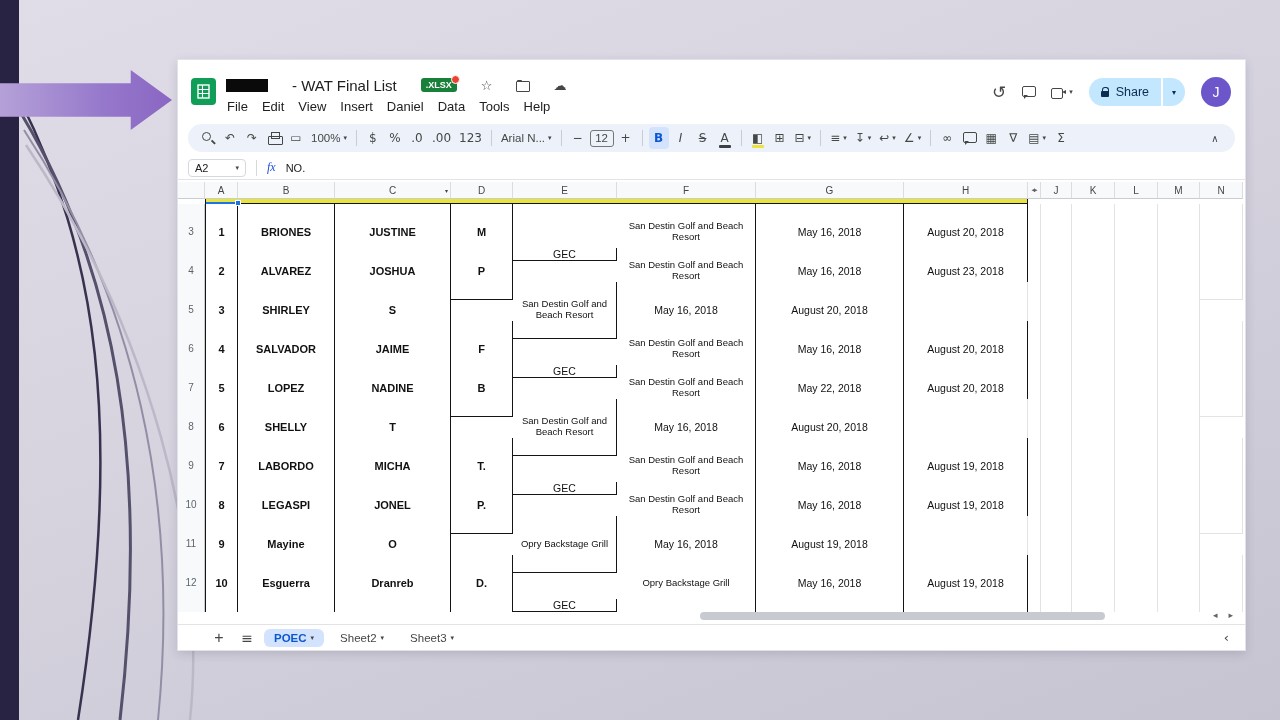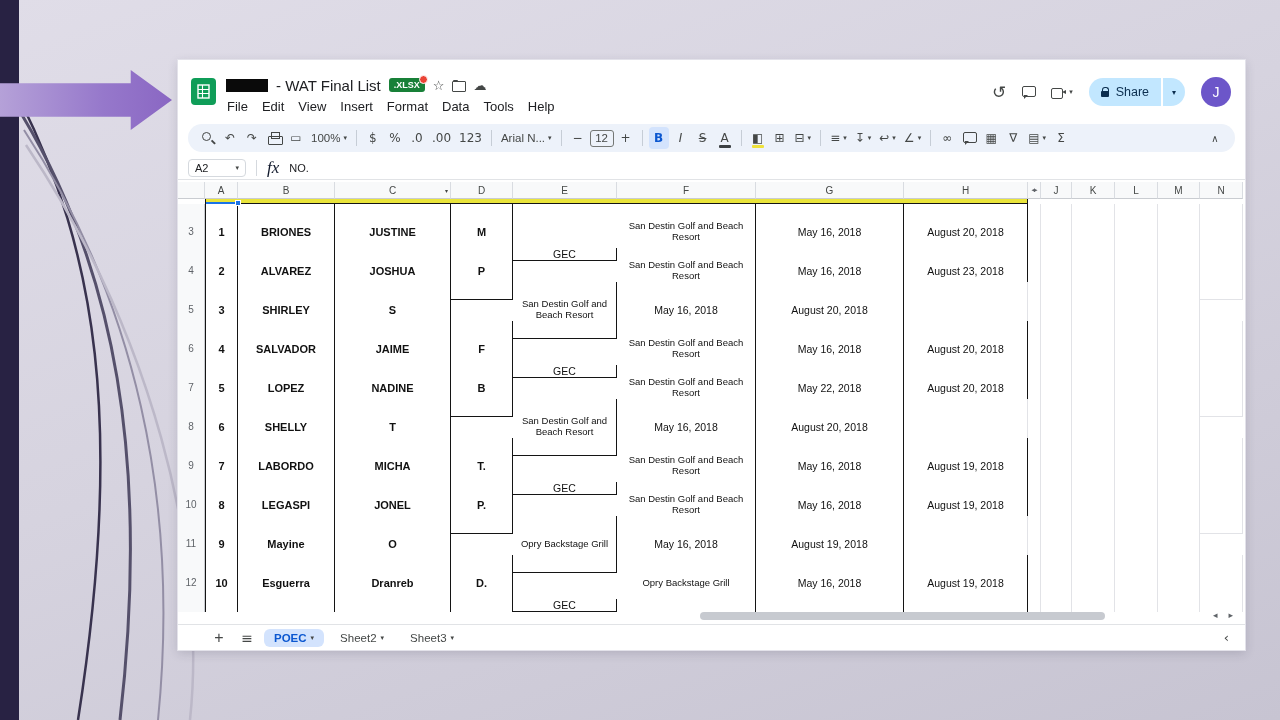--- a/index.html
+++ b/index.html
@@ -14,21 +14,21 @@
   .swoosh{position:absolute;left:0;top:0;pointer-events:none;}
   .deco-arrow{position:absolute;left:0;top:70px;width:172px;height:60px;
     background:linear-gradient(90deg,#b5a1d8 0%,#9678cb 60%,#8a67c3 100%);
     clip-path:polygon(0 22%,76% 22%,76% 0,100% 50%,76% 100%,76% 78%,0 78%);}
   
   .sheet-window{position:absolute;left:178px;top:60px;width:1067px;height:590px;background:#fff;
     box-shadow:0 0 0 1px #e3e2ea,0 3px 10px rgba(40,40,60,.18);}
   
   .logo{position:absolute;left:13px;top:18px;width:25px;height:27px;background:#0f9d58;border-radius:4px;
     display:flex;align-items:center;justify-content:center;}
-  .title-row{position:absolute;left:48px;top:15px;height:20px;display:flex;align-items:center;gap:8px;}
+  .title-row{position:absolute;left:48px;top:15px;height:20px;display:flex;align-items:center;gap:24px;}
   .redact{width:42px;height:13px;background:#0a0a0a;}
   .title-text{font-size:15px;color:#202124;white-space:nowrap;}
   .badge{background:#188038;color:#fff;font-size:9px;font-weight:bold;padding:2px 5px;border-radius:3px;position:relative;}
   .badge::after{content:'';position:absolute;right:-3px;top:-3px;width:7px;height:7px;background:#ea4335;border-radius:50%;border:1px solid #fff;}
   .tgly{font-family:"DejaVu Sans",sans-serif;font-size:13px;color:#444746;}
   .menu-row{position:absolute;left:42px;top:37px;display:flex;}
   .menu-item{font-size:13px;color:#202124;padding:2px 7px;border-radius:4px;cursor:default;}
   .top-right{position:absolute;right:14px;top:17px;display:flex;align-items:center;gap:16px;}
   .share-pill{display:flex;align-items:center;}
   .share-main{display:flex;align-items:center;gap:6px;background:#c2e7ff;height:28px;padding:0 12px;
@@ -71,21 +71,21 @@
   .lockic::after{content:'';position:absolute;left:0;top:4px;width:8px;height:6px;background:#0b2e4f;border-radius:1px;}
   .folderic{width:13px;height:11px;}
   .folderic::before{content:'';position:absolute;left:0;top:1px;width:12px;height:9px;border:1.3px solid #444746;border-radius:1px;}
   .folderic::after{content:'';position:absolute;left:1px;top:0;width:5px;height:2px;background:#444746;border-radius:1px;}
   
   .fbar{position:absolute;left:0;right:0;top:96px;height:24px;border-bottom:1px solid #e1e3e6;
     display:flex;align-items:center;padding-left:10px;gap:10px;}
   .namebox{width:58px;height:18px;border:1px solid #d5d9de;border-radius:4px;display:flex;align-items:center;
     justify-content:space-between;padding:0 6px;font-size:11px;color:#202124;background:#fff;}
   .fdiv{width:1px;height:16px;background:#d5d9de;}
-  .fx{font-family:"Liberation Serif",serif;font-style:italic;color:#0f172a;font-size:17px;}
+  .fx{font-family:"Liberation Serif",serif;font-style:italic;color:#1d4ed8;font-size:12px;}
   .fvalue{font-size:11px;color:#202124;}
   
   .colheads{position:absolute;left:0;top:122px;height:17px;display:grid;width:1065px;background:#f8f9fa;}
   .ch{border-right:1px solid #d9dce1;border-bottom:1px solid #c9ccd1;display:flex;align-items:center;justify-content:center;
     font-size:10px;color:#444746;position:relative;background:#f8f9fa;}
   .chcaret{position:absolute;right:2px;top:5px;font-size:6px;color:#444746;font-family:"DejaVu Sans",sans-serif;}
   .hid{font-size:7px;letter-spacing:-1px;color:#5f6368;font-family:"DejaVu Sans",sans-serif;}
   .rowsvp{position:absolute;left:0;top:139px;height:413px;width:1065px;overflow:hidden;}
   .yellowband{position:relative;margin-left:27px;width:823px;height:5px;background:#e9e43b;
     border-left:1px solid #141414;border-right:1px solid #141414;border-bottom:1px solid #141414;}
@@ -141,21 +141,21 @@
     <span class="tgly">☆</span>
     <span class="cssicon folderic"></span>
     <span class="tgly">☁</span>
   </div>
 
   <div class="menu-row" id="menu-row">
       <span class="menu-item">File</span>
       <span class="menu-item">Edit</span>
       <span class="menu-item">View</span>
       <span class="menu-item">Insert</span>
-      <span class="menu-item">Format</span>
+      <span class="menu-item">Daniel</span>
       <span class="menu-item">Data</span>
       <span class="menu-item">Tools</span>
       <span class="menu-item">Help</span>
     </div>
 
   <div class="top-right">
     <span class="tgly" style="font-size:17px;">↺</span>
     <span class="cssicon bubble"></span>
     <span class="cam-wrap">
       <span class="cssicon cam"></span>

